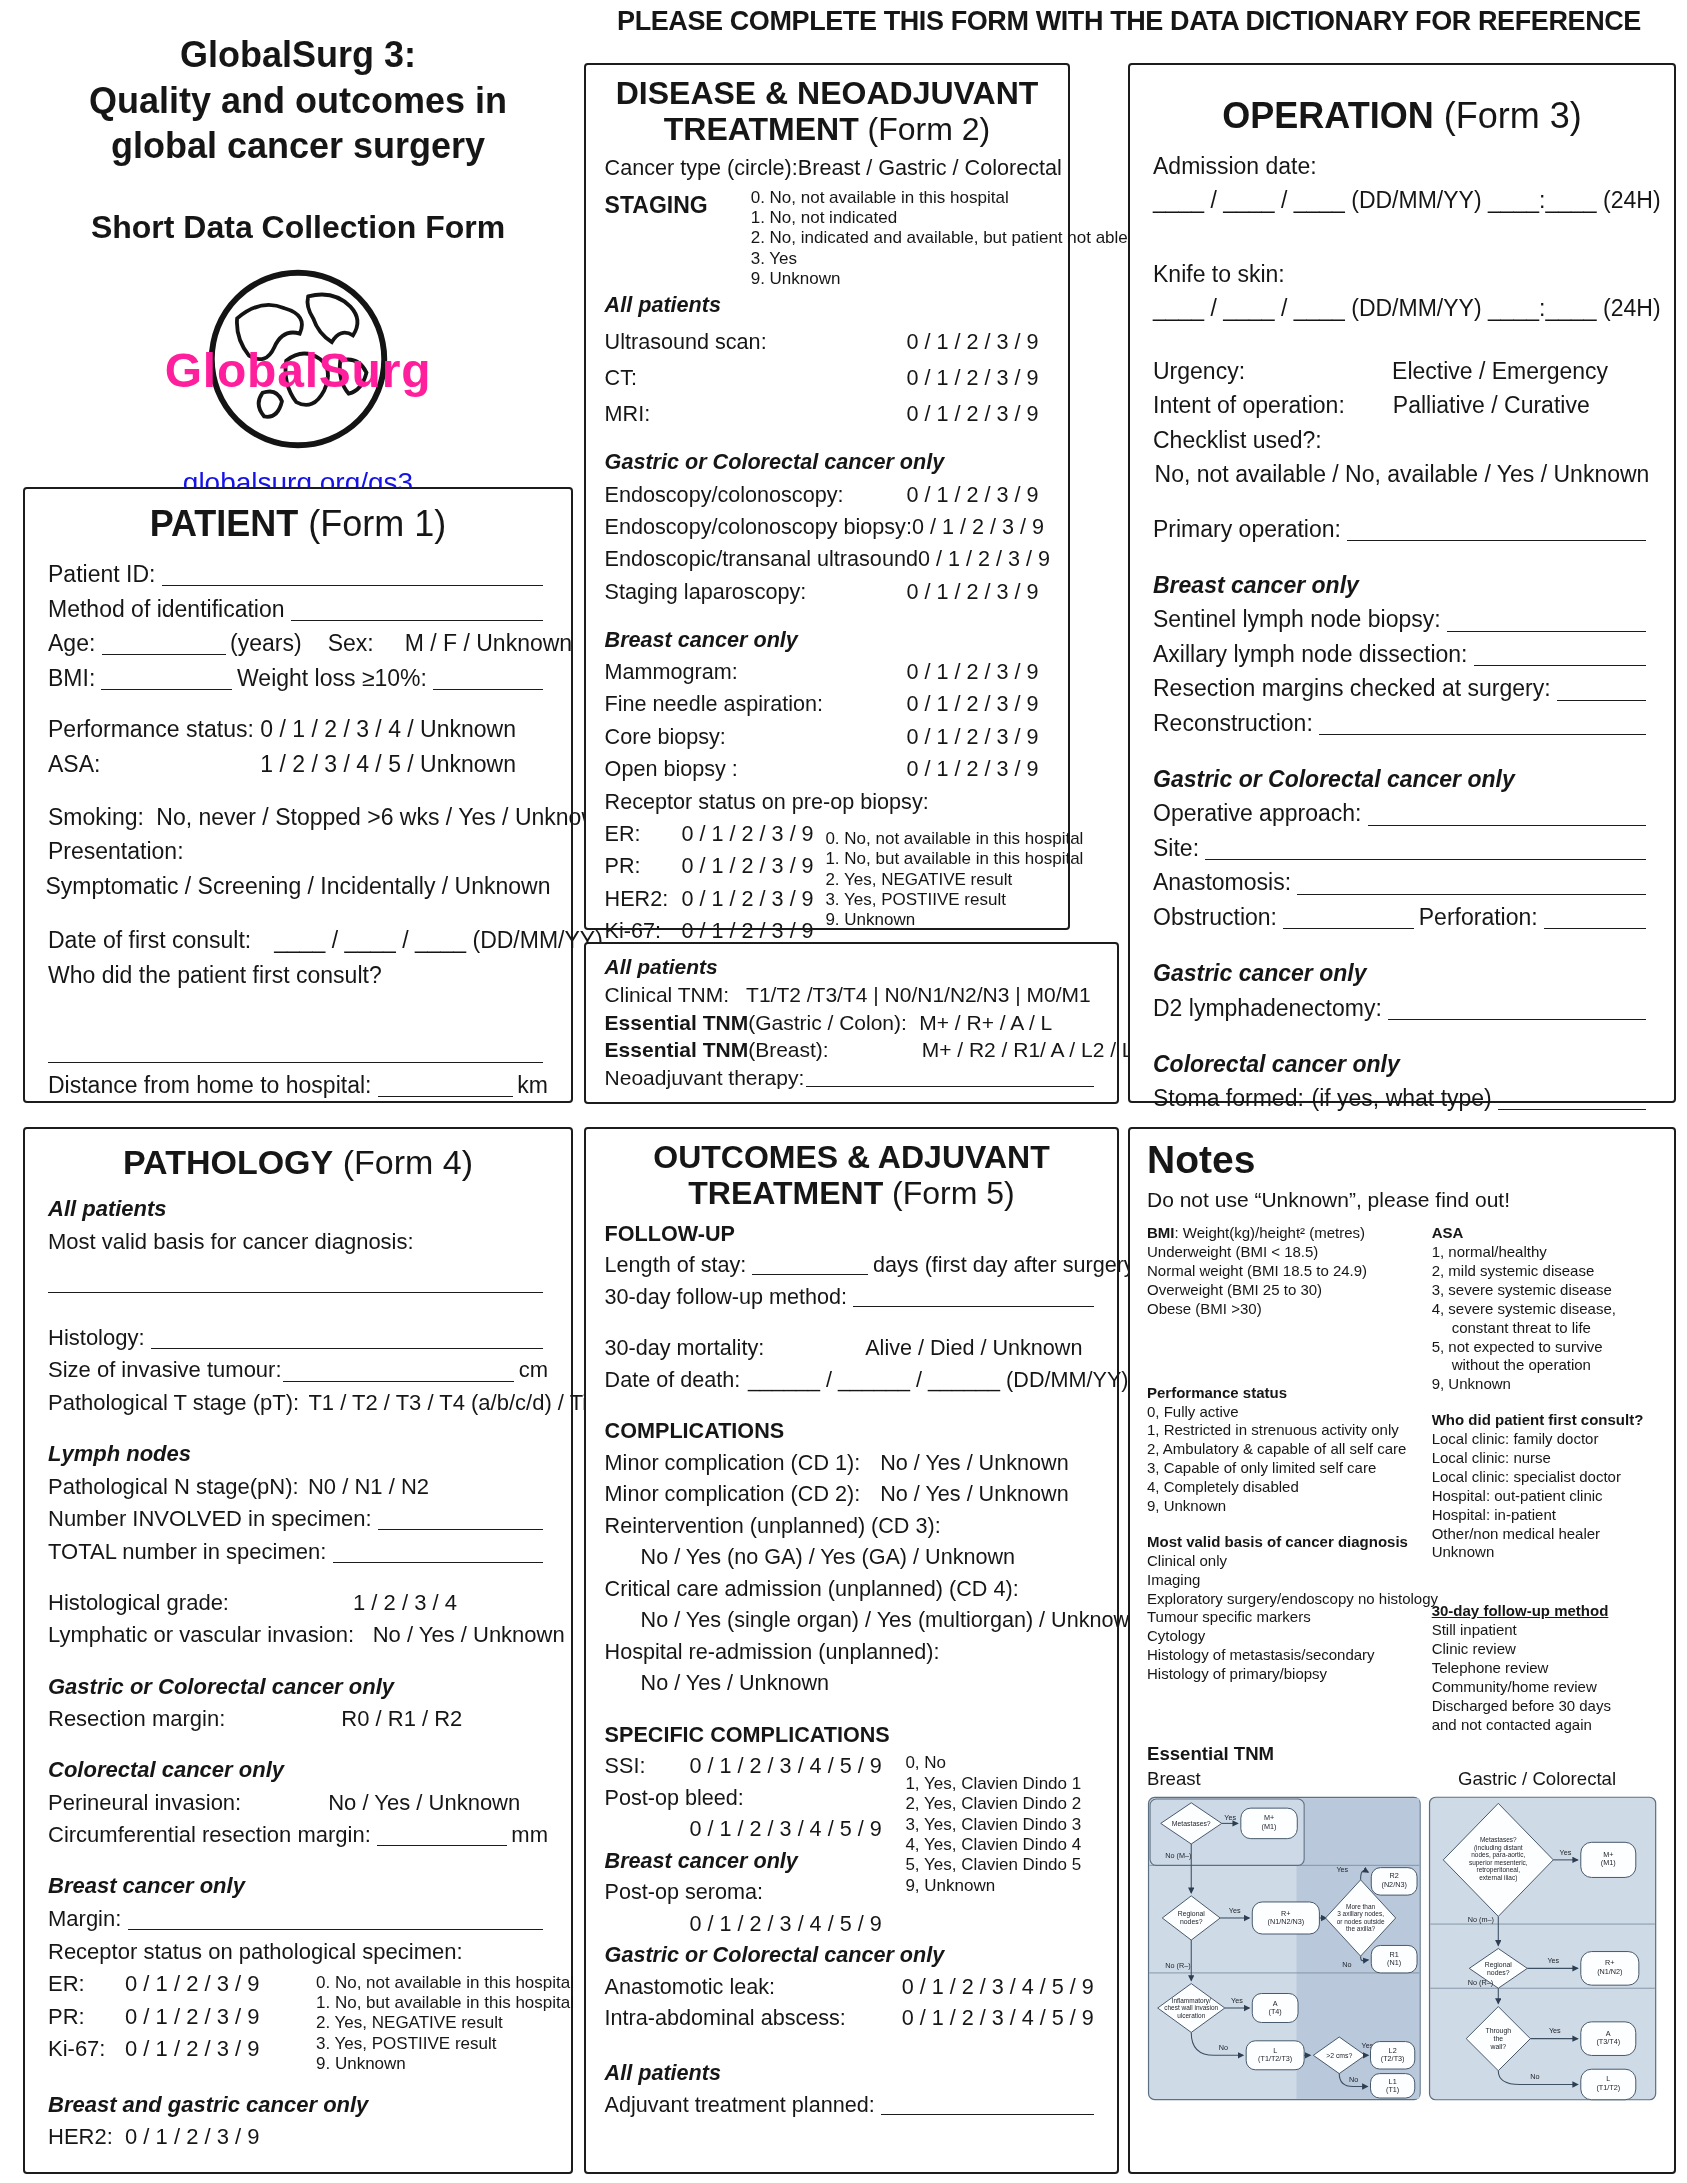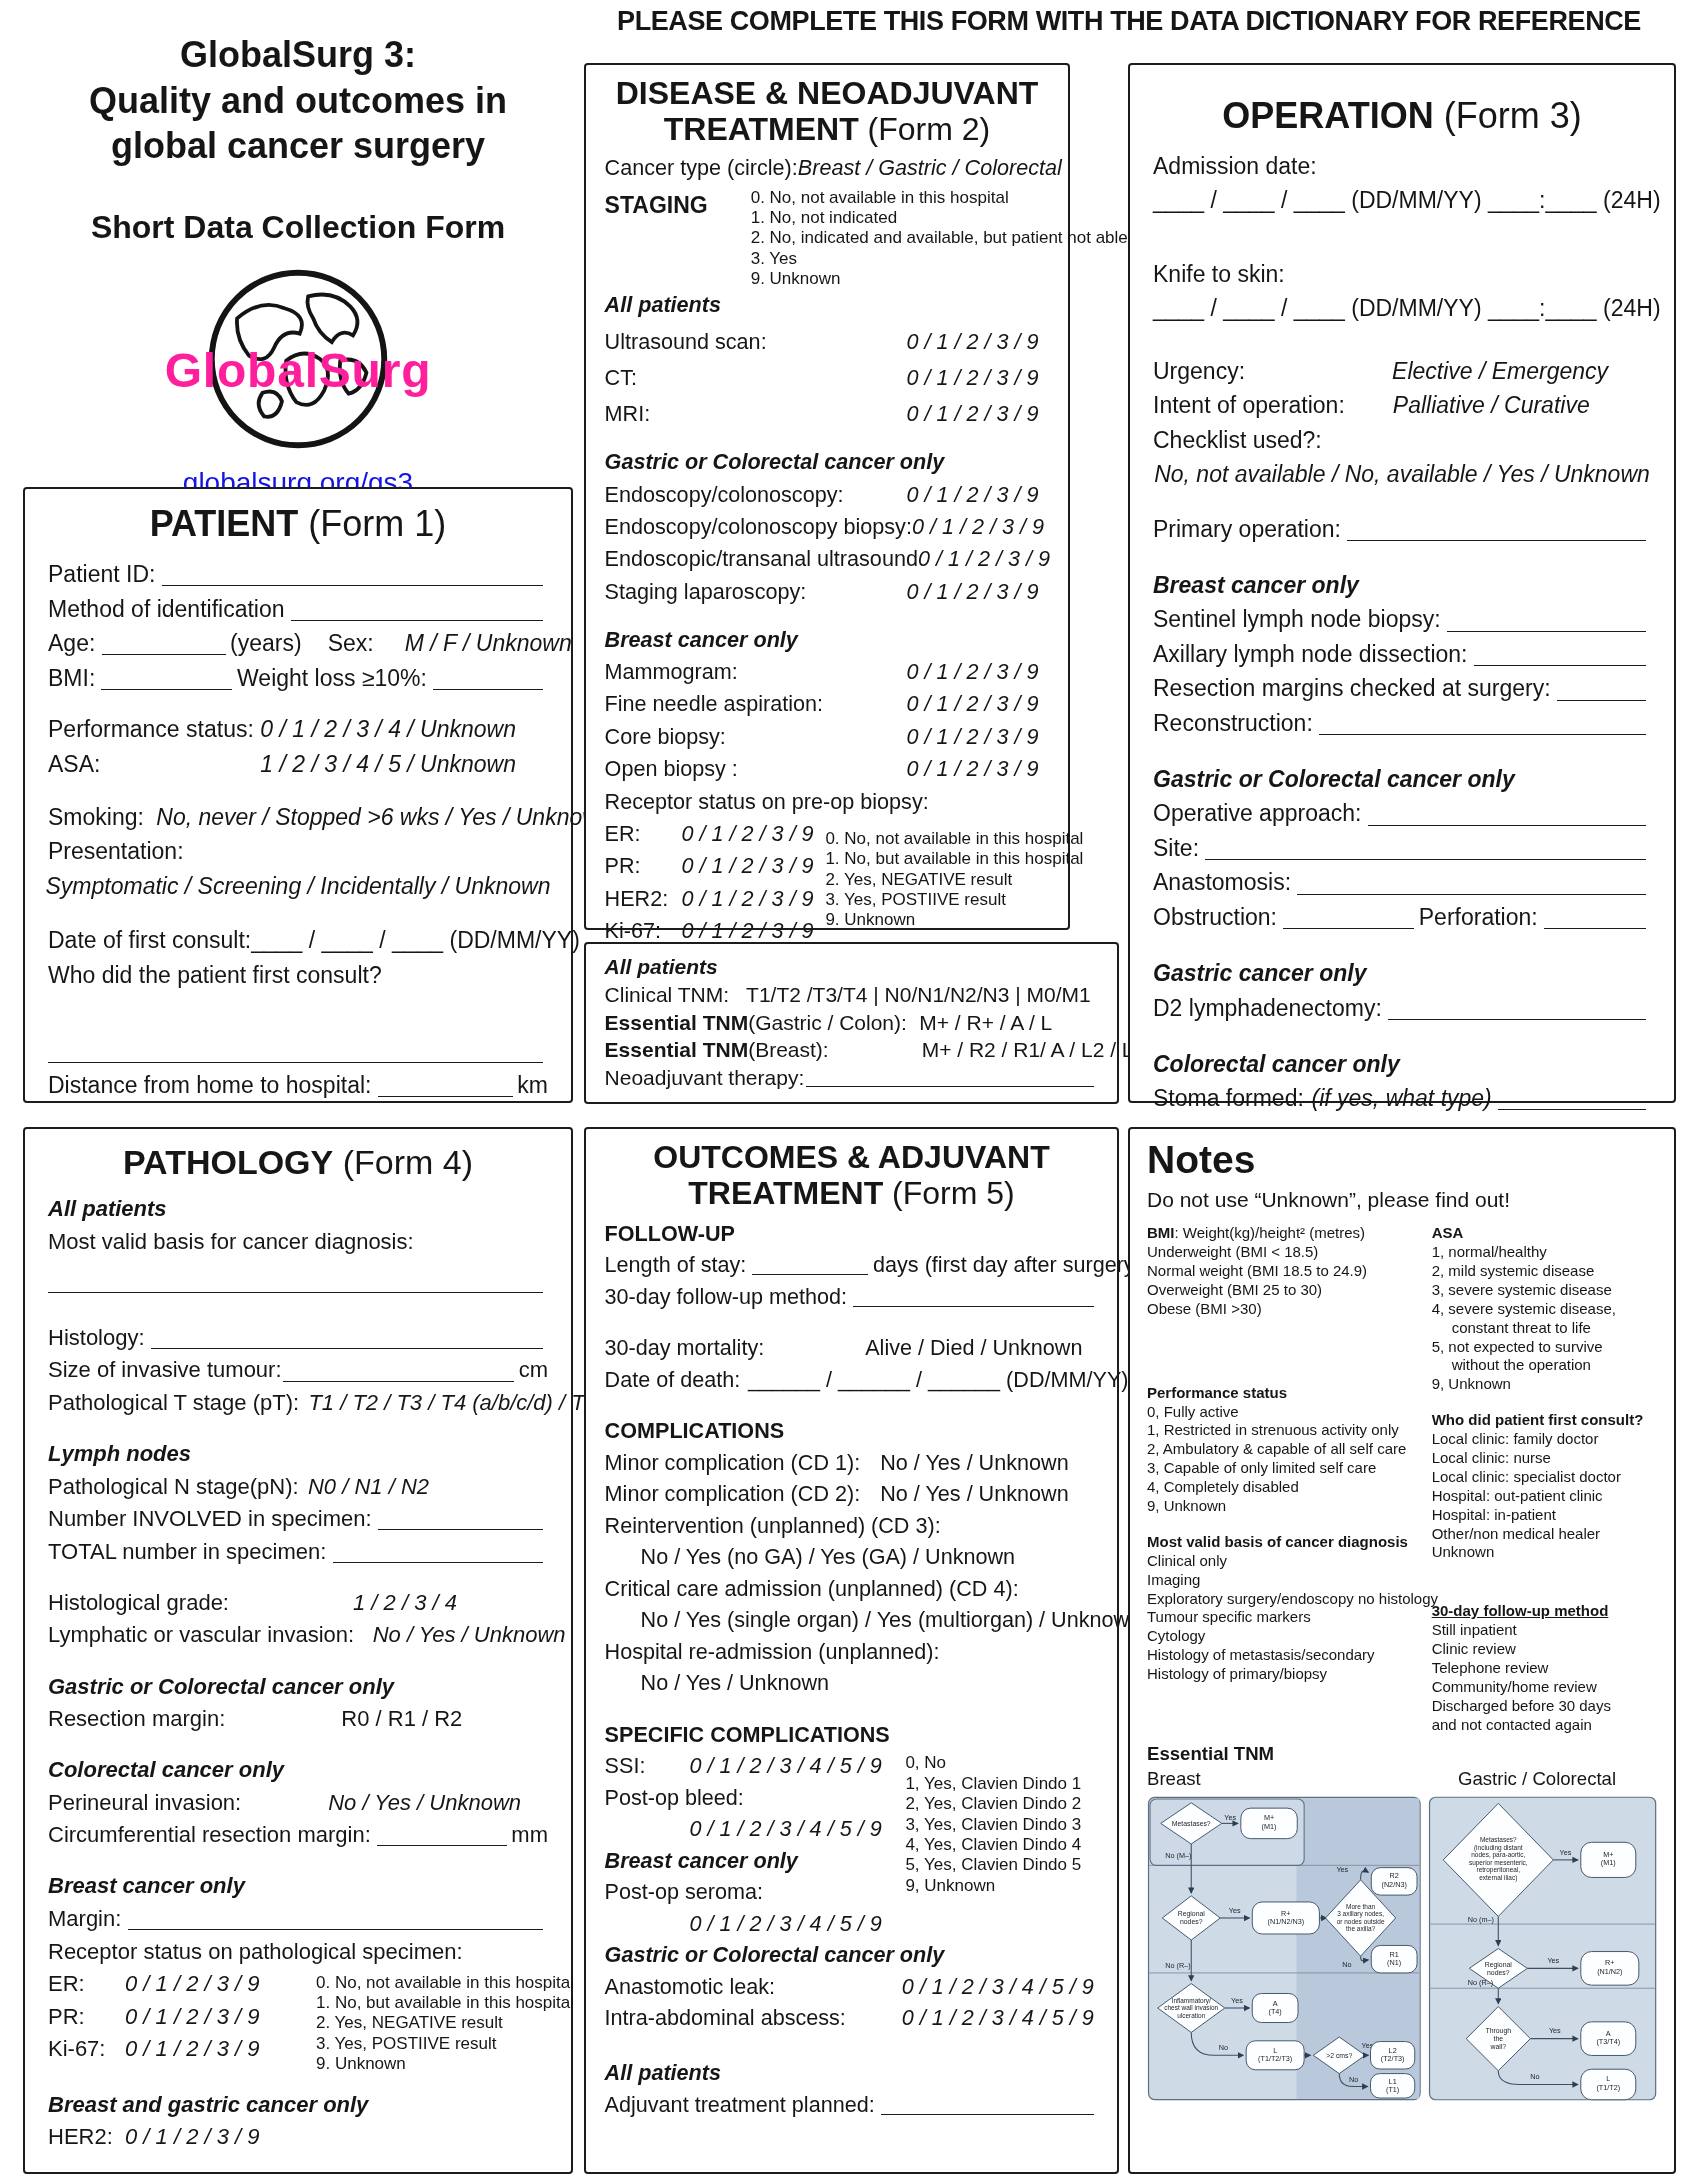--- a/index.html
+++ b/index.html
@@ -27,21 +27,21 @@
   }
   .weblink{margin-top:9.3px;font-size:28px;color:#1512e8;text-decoration:underline;}
   
   .box{position:absolute;border:2.3px solid #1c1c1c;border-radius:3.9px;background:#fff;box-sizing:border-box;}
   .bp{padding:12.4px 23px;}
   .btitle{text-align:center;font-weight:bold;line-height:1.12;margin:3.1px 0 12.4px;}
   .reg{font-weight:normal;}
   .row{display:flex;align-items:flex-end;white-space:nowrap;}
   .spread{justify-content:space-between;}
   .center{justify-content:center;}
-  .opts{font-style:italic;}
+  .opts{}
   .sec{font-weight:bold;font-style:italic;}
   .fill{flex:1 1 auto;border-bottom:1.9px solid #1c1c1c;margin:0 4.6px 5.4px 6.2px;min-width:31px;}
   .fillw{flex:0 0 auto;}
   .small{font-size:17px;line-height:1.2;font-weight:normal;font-style:normal;}
   
   #patient{left:23px;top:487px;width:550px;height:616px;font-size:23px;line-height:1.5;}
   #patient .btitle{font-size:36px;}
   
   #form2{left:584px;top:63px;width:486px;height:867px;font-size:21.6px;line-height:1.5;padding:7.7px 18.6px;}
   #form2 .btitle{font-size:32px;margin-bottom:4.6px;}
@@ -137,21 +137,21 @@
       <span class="opts" style="margin-left:12.4px">No, never / Stopped &gt;6 wks / Yes / Unknown</span>
     </div>
   <div class="row">
       <span>Presentation:</span>
     </div>
   <div class="row center">
       <span class="opts">Symptomatic / Screening / Incidentally / Unknown</span>
     </div>
   <div class="row" style="margin-top:20px">
       <span>Date of first consult:</span>
-      <span style="margin-left:0">____ / ____ / ____ (DD/MM/YY)</span>
+      <span style="margin-left:23px">____ / ____ / ____ (DD/MM/YY)</span>
     </div>
   <div class="row">
       <span>Who did the patient first consult?</span>
     </div>
   <div class="row" style="margin-top:45px;height:31px">
       <span class="fill" style="margin-left:0"></span>
     </div>
   <div class="row">
       <span>Distance from home to hospital:</span>
       <span class="fill"></span>

